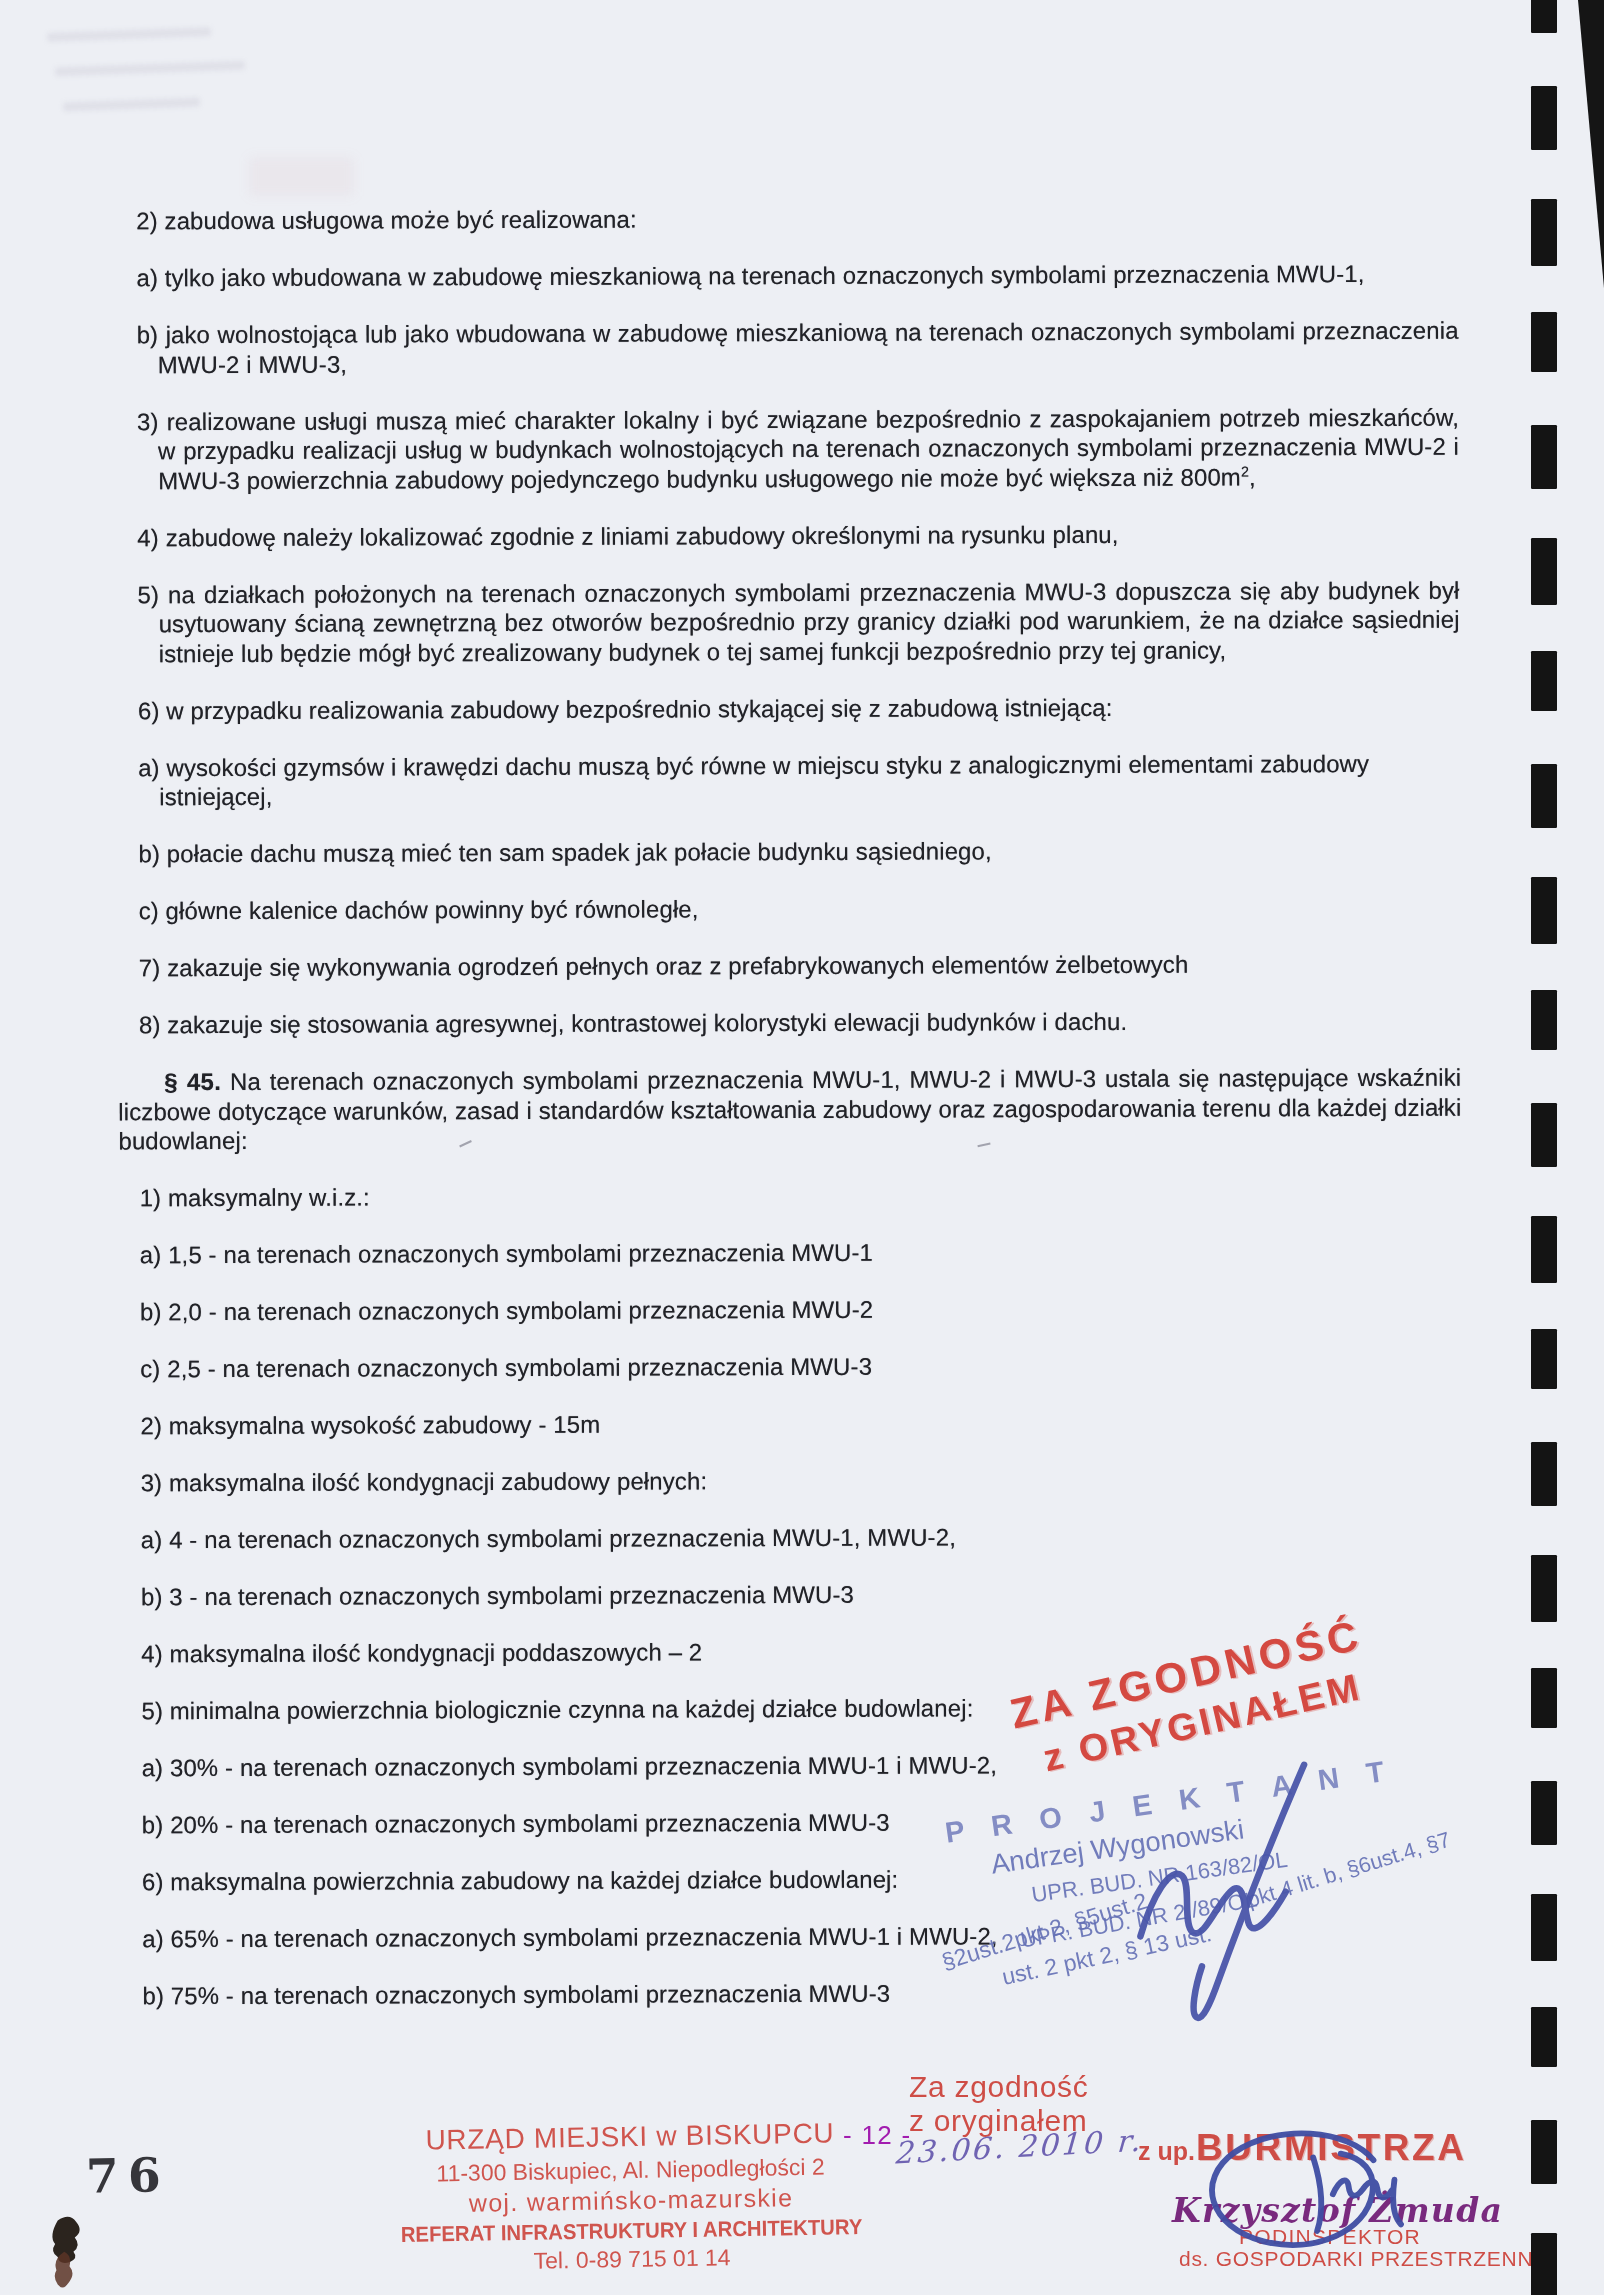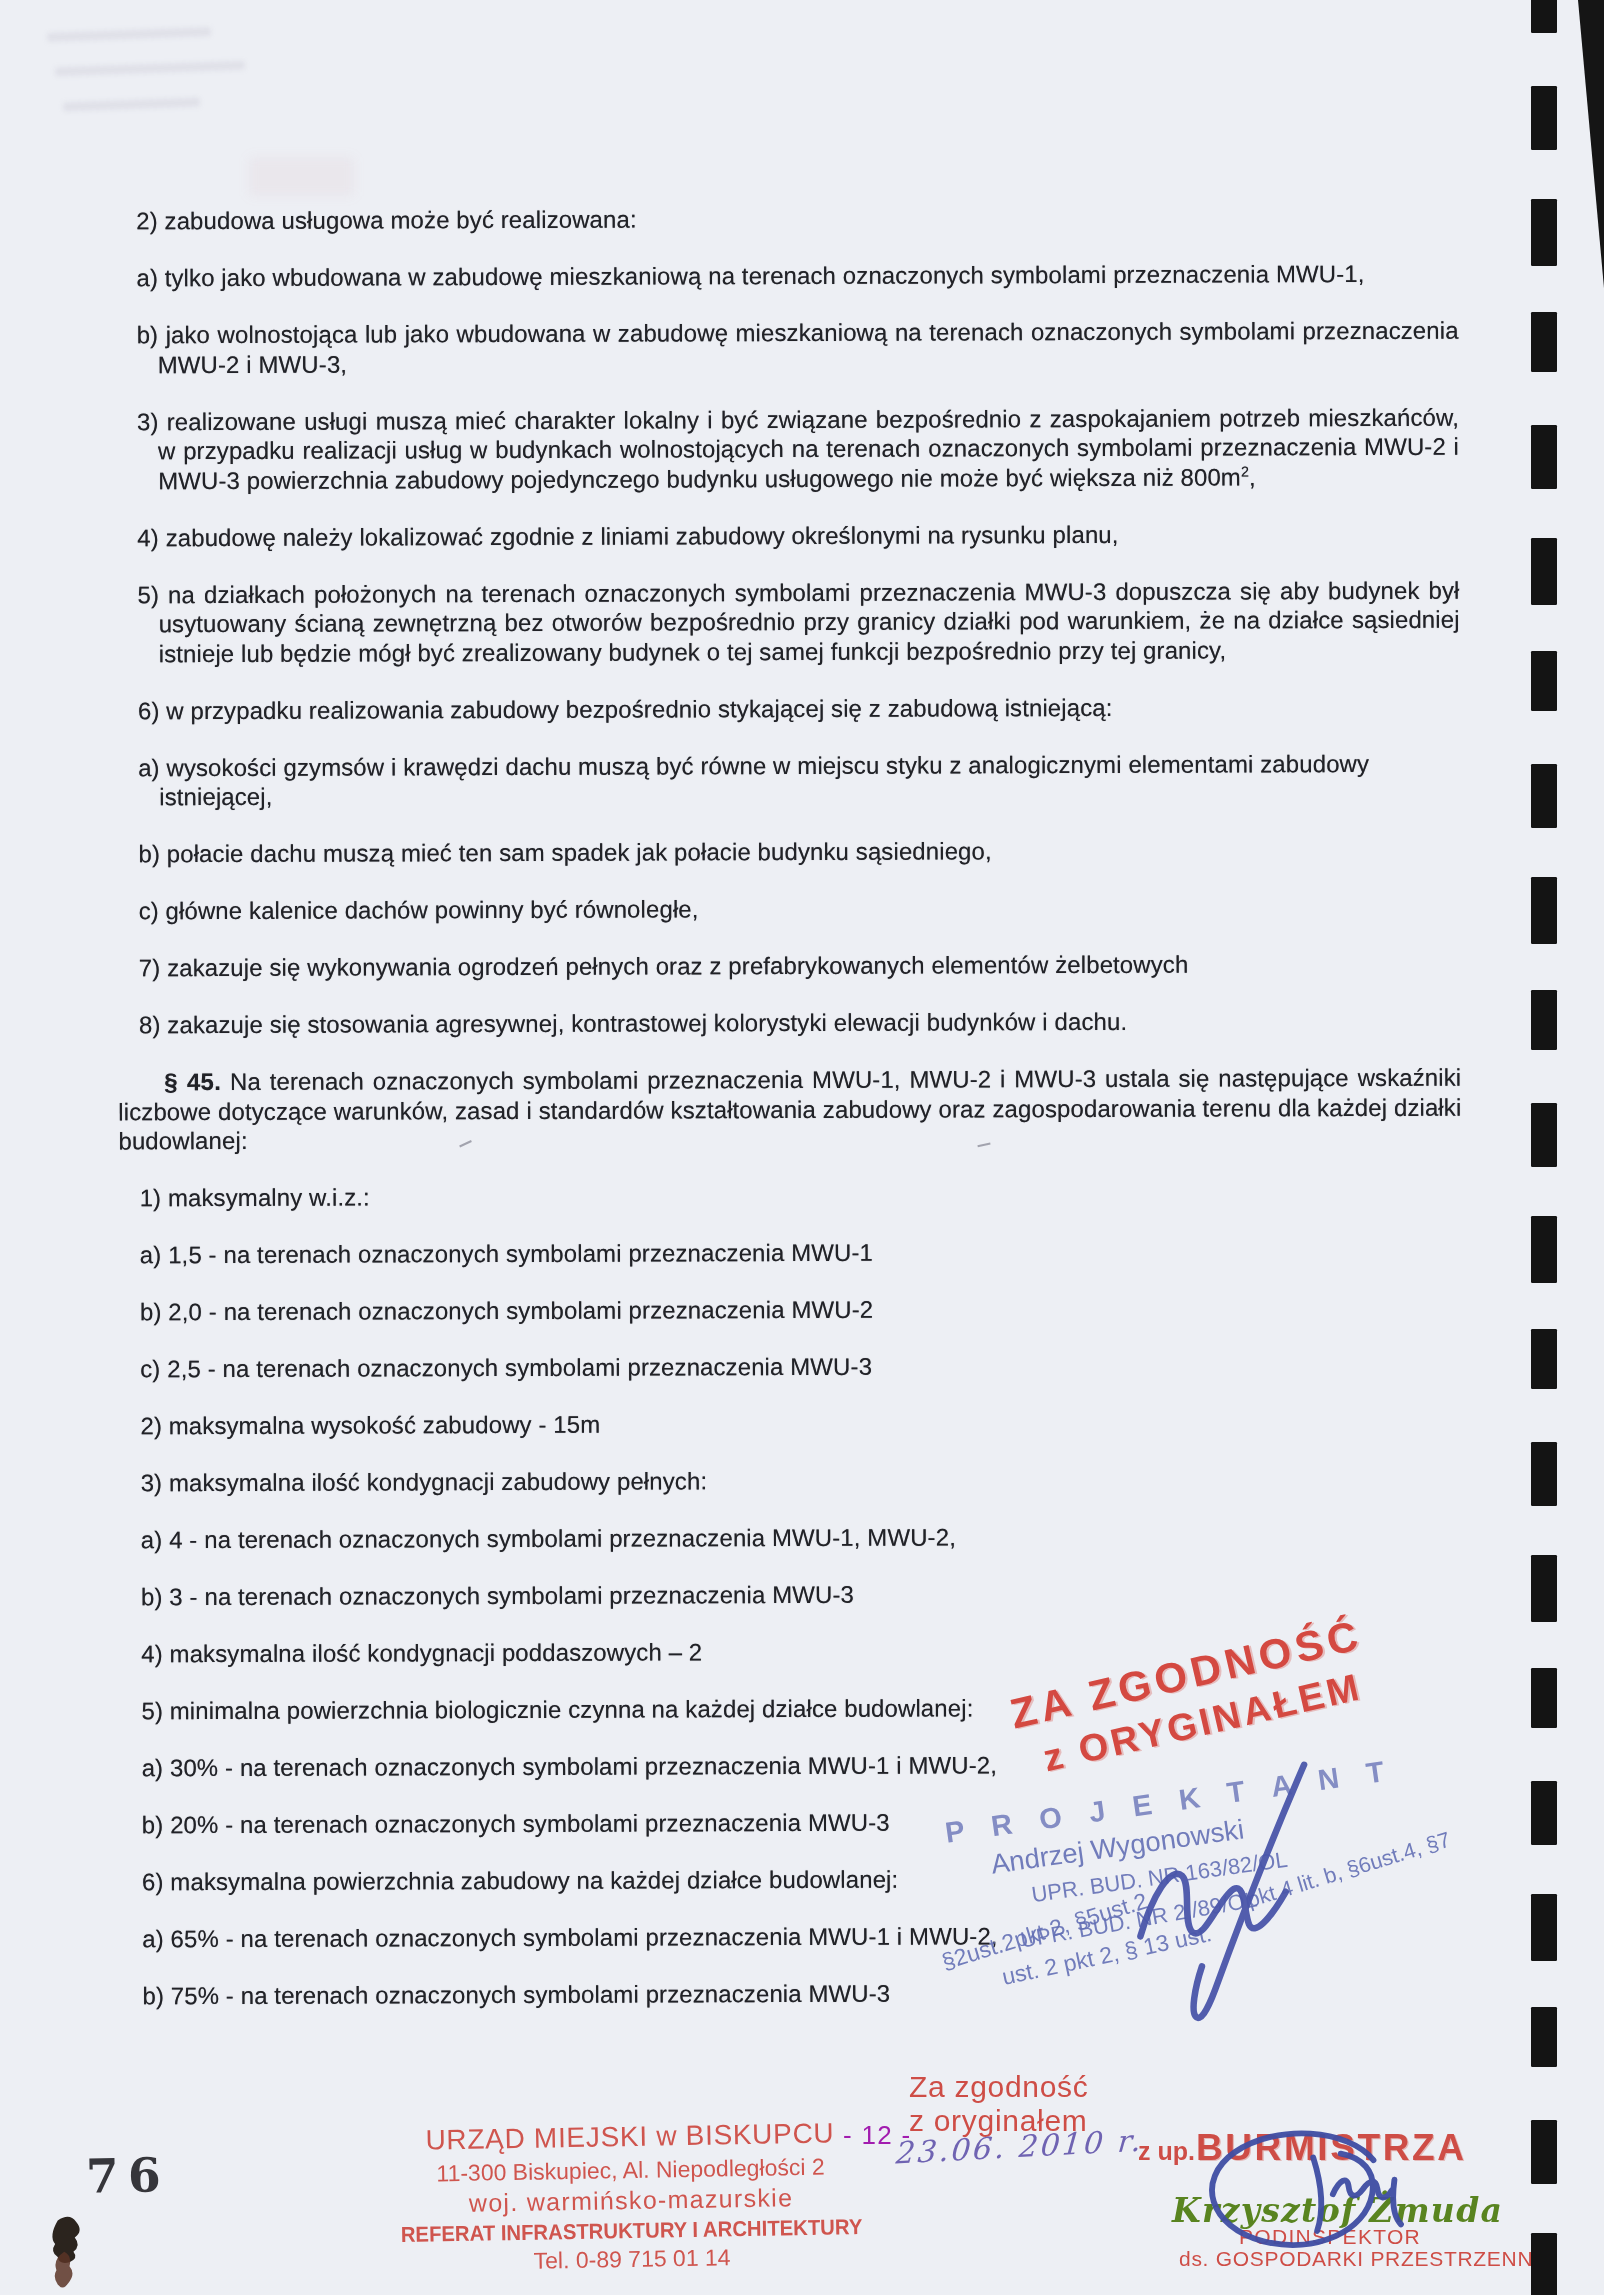--- a/index.html
+++ b/index.html
@@ -151,21 +151,21 @@
 <div class="stamp certify red" style="color: rgb(204, 64, 56);">
   <div>Za zgodność</div>
   <div>z oryginałem</div>
 </div>
 <div class="stamp hand-date" style="color: rgb(111, 99, 178);">23.06. 2010 r.</div>
 
 <div class="stamp mayor" style="color: rgb(204, 64, 56);">
   <span class="zup">z up.</span>
   <span class="bm">BURMISTRZA</span>
 </div>
-<div class="stamp zmuda red" style="color: #4d7c0f;">Krzysztof Żmuda</div>
+<div class="stamp zmuda red" style="color: #701a75;">Krzysztof Żmuda</div>
 <div class="stamp podinsp red" style="color: rgb(204, 64, 56);">PODINSPEKTOR</div>
 <div class="stamp dept red" style="color: rgb(204, 64, 56);">ds. GOSPODARKI PRZESTRZENNEJ</div>
 
 <svg class="ink" width="1604" height="2295" viewBox="0 0 2450 3506">
   <g stroke="#4a56aa" stroke-width="10" fill="none" stroke-linecap="round" stroke-linejoin="round" opacity="0.95">
     <path d="M1992,2696 C1952,2788 1896,2930 1856,3040 C1844,3072 1833,3090 1826,3080 C1820,3072 1824,3040 1836,3004"></path>
     <path d="M1742,2958 C1760,2896 1788,2850 1806,2866 C1820,2880 1806,2940 1822,2952 C1840,2964 1862,2900 1884,2886 C1902,2876 1900,2920 1908,2940 C1916,2958 1940,2932 1964,2890"></path>
   </g>
   <g stroke="#3f4da3" stroke-width="9" fill="none" stroke-linecap="round" stroke-linejoin="round" opacity="0.95">
     <path d="M2098,3300 C2060,3252 1950,3244 1886,3288 C1826,3330 1846,3402 1930,3424 C2010,3444 2086,3408 2096,3352 C2102,3316 2080,3296 2048,3290"></path>

